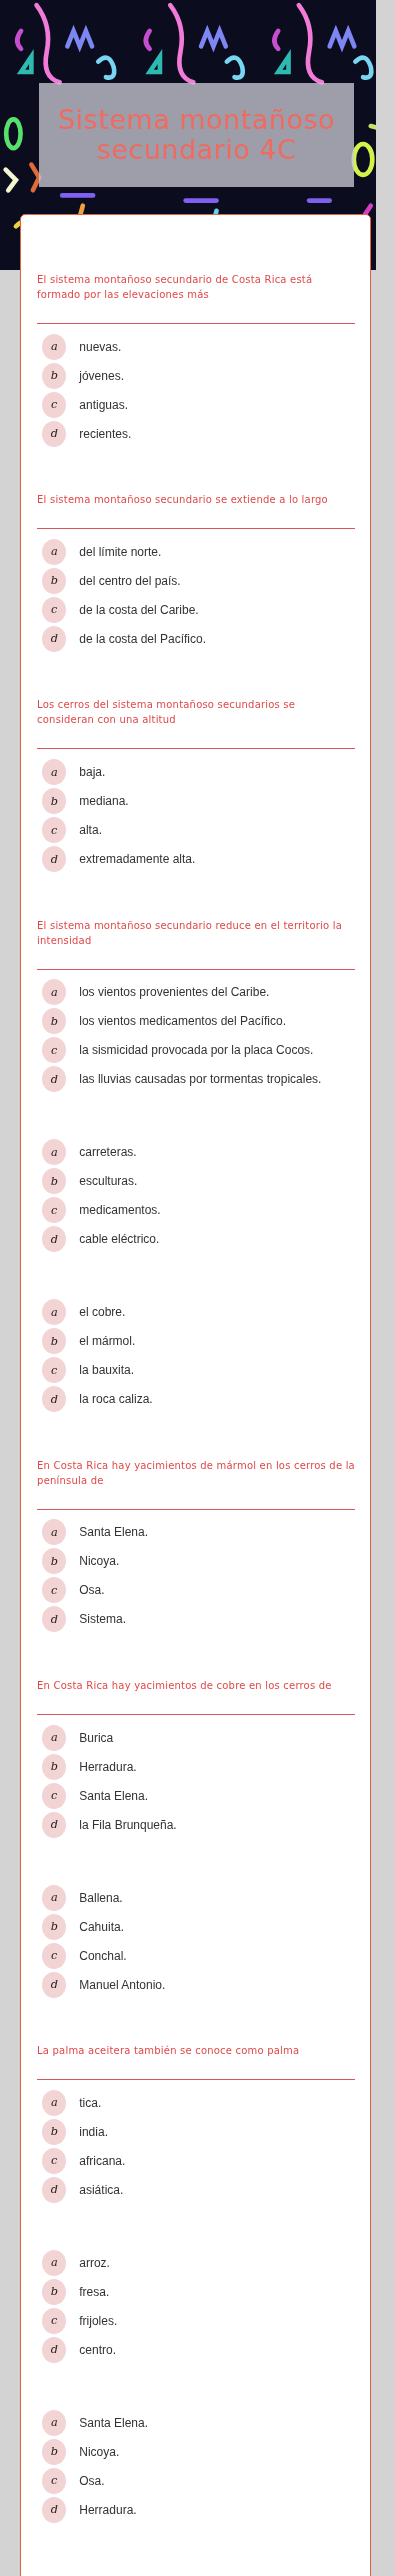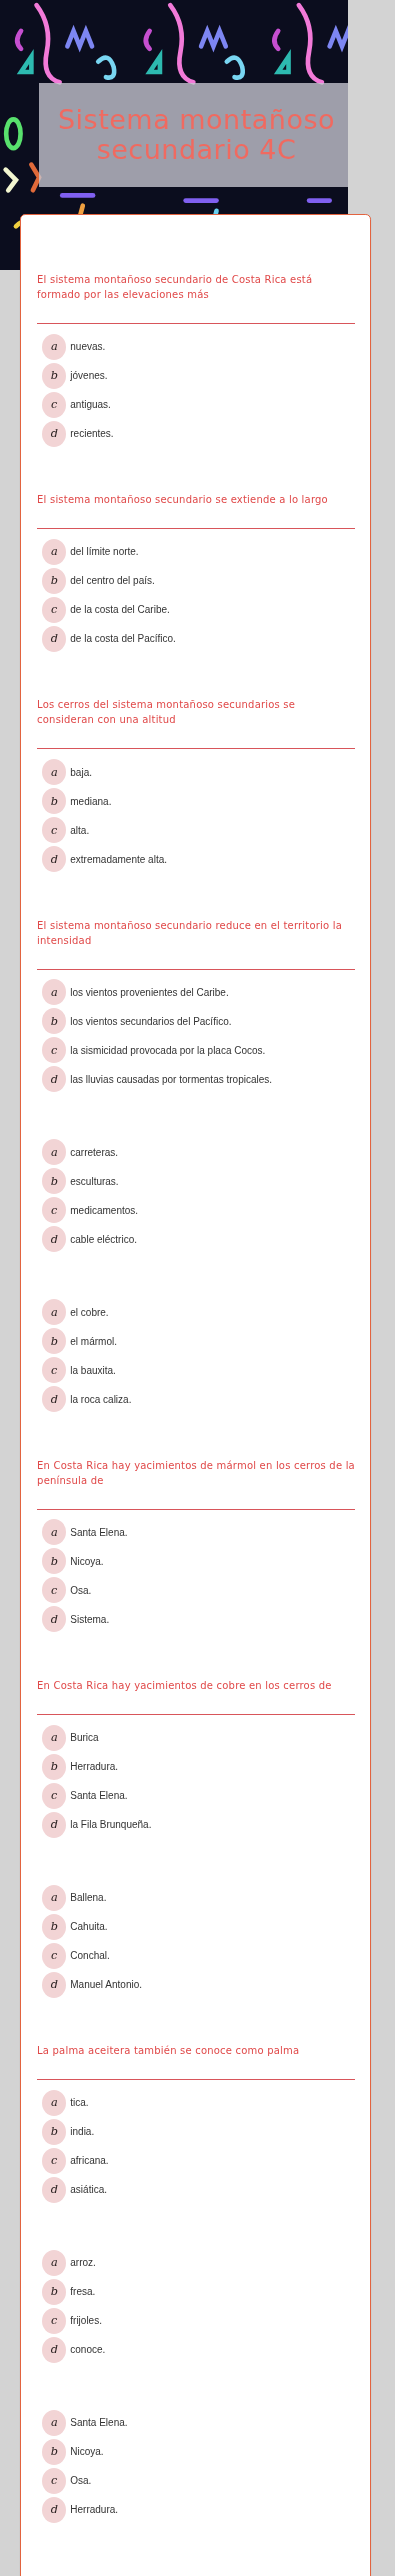--- a/index.html
+++ b/index.html
@@ -1,21 +1,21 @@
 <!DOCTYPE html>
 <html style="font-size:8.2px"><head>
 <meta charset="utf-8">
 <style>
   html, body { margin:0; padding:0; }
   body {
     width:396px; min-height:3406px; background:#d3d3d3;
     font-family:"Liberation Sans", sans-serif; position:relative;
   }
   .hero {
-    position:absolute; left:0; top:0; width:348px; height:270px;
+    position:absolute; left:0; top:0; width:376px; height:270px;
     background:#0b0d1e; overflow:hidden;
   }
   .hero svg { position:absolute; left:0; top:0; }
   .title-box {
     position:absolute; left:39px; top:83px; width:315px; height:104px;
     background:rgba(200,200,210,0.78);
     display:flex; align-items:center; justify-content:center; text-align:center;
   }
   .title-box h1 {
     margin:0; font-family:"DejaVu Sans", sans-serif; font-weight:normal;
@@ -32,21 +32,21 @@
     font-family:"DejaVu Sans", sans-serif; color:#e04848; font-size:10px;
     line-height:15px; padding-bottom:21px; border-bottom:0.8px solid #d8555a;
     margin-bottom:8.2px; letter-spacing:0.2px;
   }
   .opt { display:flex; align-items:center; height:29px; padding-left:5.2px; }
   .opt-badge {
     width:24px; height:26px; border-radius:50%; background:#f2d4d5;
     display:flex; align-items:center; justify-content:center;
     font-family:"DejaVu Serif", serif; font-size:11.3px; color:#2a2020; font-style:italic;
   }
-  .opt-text { margin-left:4px; font-size:10px; color:#333; }
+  .opt-text { margin-left:13px; font-size:12px; color:#333; }
 </style>
 </head>
 <body>
 
 <div class="hero">
   <svg width="396" height="270" viewBox="0 0 768 525">
     <g fill="none" stroke-width="9" stroke-linecap="round">
       <path d="M70 10 q30 40 20 90 q-10 50 25 60" stroke="#f27ad8"></path>
       <path d="M330 10 q30 40 20 90 q-10 50 25 60" stroke="#f27ad8"></path>
       <path d="M580 10 q30 40 20 90 q-10 50 25 60" stroke="#f27ad8"></path>
@@ -141,21 +141,21 @@
         </div>
       </div>
       <div class="question">
         <div class="q-title">El sistema montañoso secundario reduce en el territorio la intensidad</div>
         <div class="opt">
           <span class="opt-badge">a</span>
           <span class="opt-text">los vientos provenientes del Caribe.</span>
         </div>
         <div class="opt">
           <span class="opt-badge">b</span>
-          <span class="opt-text">los vientos secundarios del Pacífico.</span>
+          <span class="opt-text">los vientos medicamentos del Pacífico.</span>
         </div>
         <div class="opt">
           <span class="opt-badge">c</span>
           <span class="opt-text">la sismicidad provocada por la placa Cocos.</span>
         </div>
         <div class="opt">
           <span class="opt-badge">d</span>
           <span class="opt-text">las lluvias causadas por tormentas tropicales.</span>
         </div>
       </div>
@@ -278,21 +278,21 @@
         <div class="opt">
           <span class="opt-badge">b</span>
           <span class="opt-text">fresa.</span>
         </div>
         <div class="opt">
           <span class="opt-badge">c</span>
           <span class="opt-text">frijoles.</span>
         </div>
         <div class="opt">
           <span class="opt-badge">d</span>
-          <span class="opt-text">conoce.</span>
+          <span class="opt-text">centro.</span>
         </div>
       </div>
       <div class="question">
         <div class="opt">
           <span class="opt-badge">a</span>
           <span class="opt-text">Santa Elena.</span>
         </div>
         <div class="opt">
           <span class="opt-badge">b</span>
           <span class="opt-text">Nicoya.</span>

